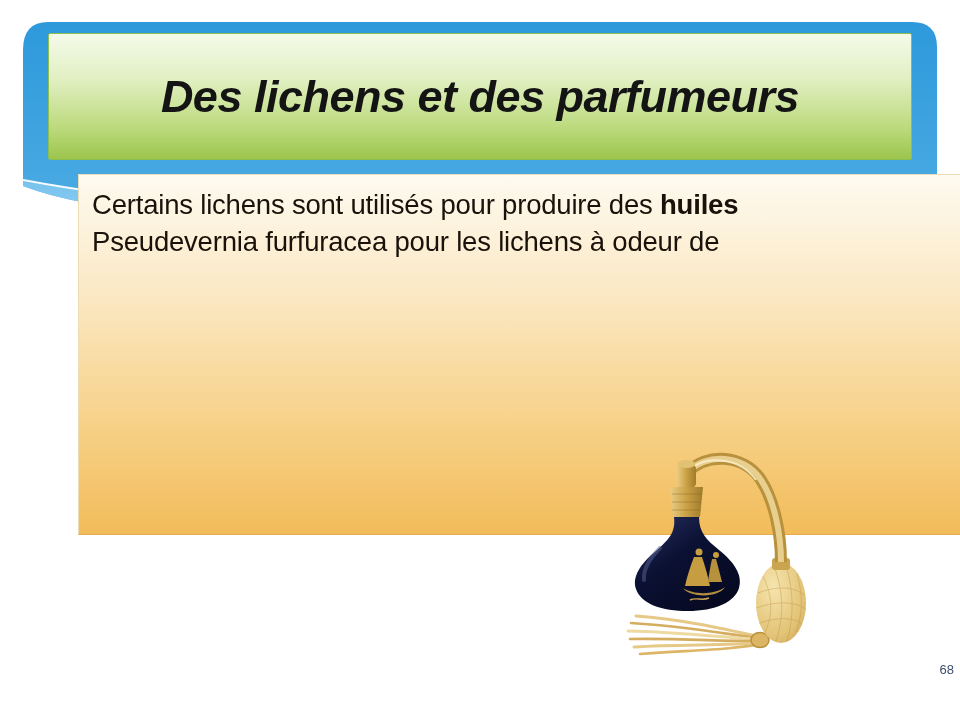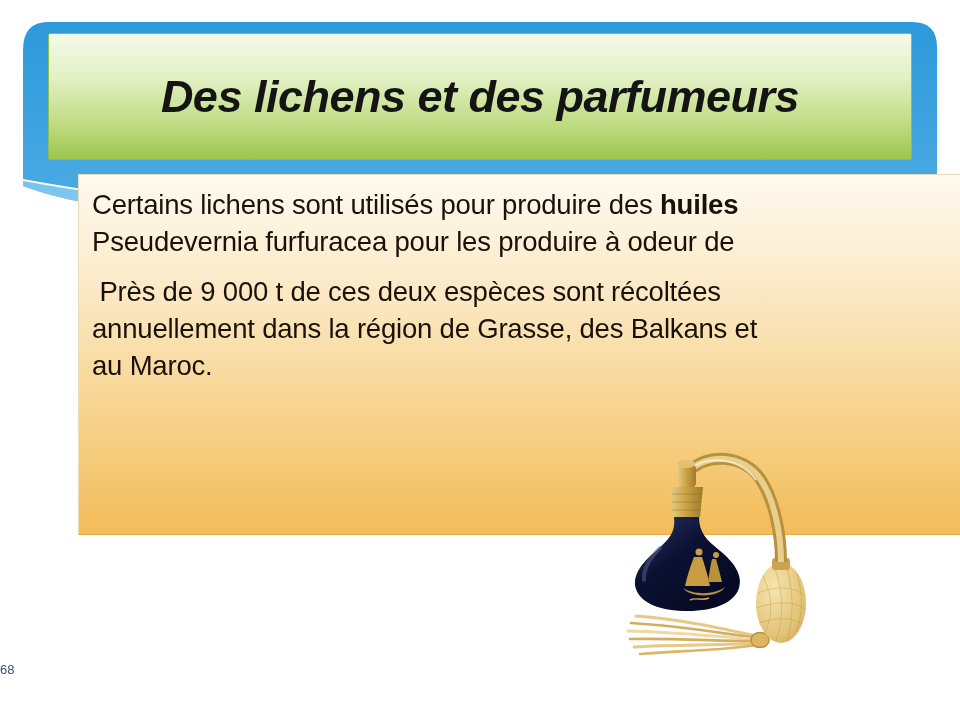--- a/index.html
+++ b/index.html
@@ -39,21 +39,21 @@
   }
   .body-text .para{margin:0 0 13px 0;}
   .body-text .line{white-space:pre;}
   .body-text .b{font-weight:bold;}
 
   
   .perfume{position:absolute;left:598px;top:448px;width:284px;height:232px;}
 
   
   .page-number{
-    position:absolute;left:0;right:6px;top:662px;text-align:left;
+    position:absolute;left:0;right:6px;top:662px;text-align:right;
     font-size:13px;color:#3d4f6b;
   }
 </style>
 </head>
 <body>
 
 <div class="slide">
 
   <svg class="swoosh" viewBox="0 0 960 320" aria-hidden="true">
     <defs>
@@ -78,26 +78,21 @@
   </svg>
 
   <div class="title-box">
     <h1>Des lichens et des parfumeurs</h1>
   </div>
 
   <div class="body-box">
     <div class="body-text">
         <div class="para">
           <div class="line"><span>Certains lichens sont utilisés pour produire des </span><span class="b">huiles</span></div>
-          <div class="line"><span>Pseudevernia furfuracea pour les produire à odeur de</span></div>
-        </div>
-        <div class="para">
-          <div class="line"><span> Près de 9 000 t de ces deux espèces sont récoltées</span></div>
-          <div class="line"><span>annuellement dans la région de Grasse, des Balkans et</span></div>
-          <div class="line"><span>au Maroc.</span></div>
+          <div class="line"><span>Pseudevernia furfuracea pour les lichens à odeur de</span></div>
         </div>
       </div>
   </div>
 
   <svg class="perfume" viewBox="0 0 284 232" aria-hidden="true">
     <defs>
       <linearGradient id="gGold" x1="0" y1="0" x2="1" y2="0">
         <stop offset="0" stop-color="#e9cd85"></stop>
         <stop offset="0.5" stop-color="#caa044"></stop>
         <stop offset="1" stop-color="#9e7b2c"></stop>

